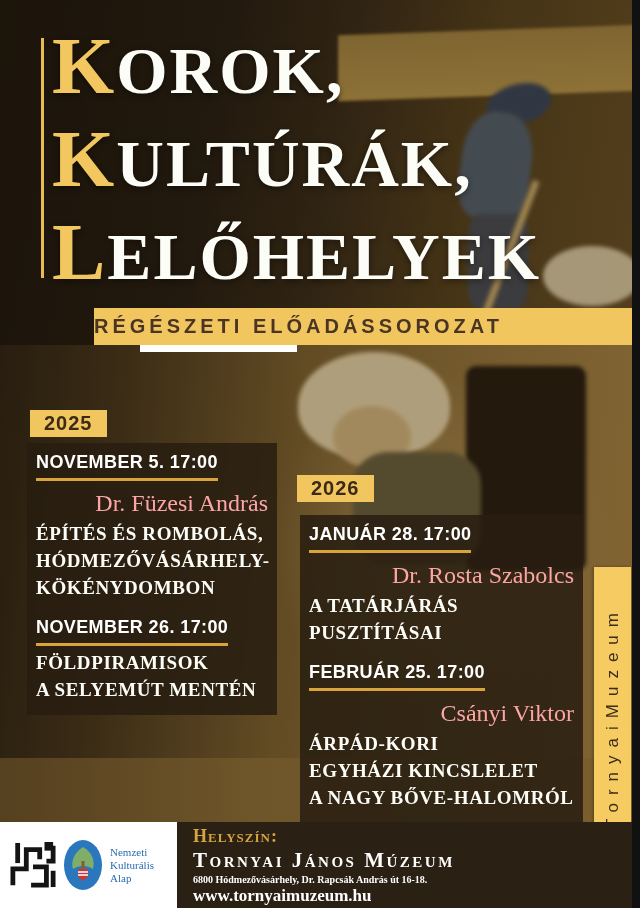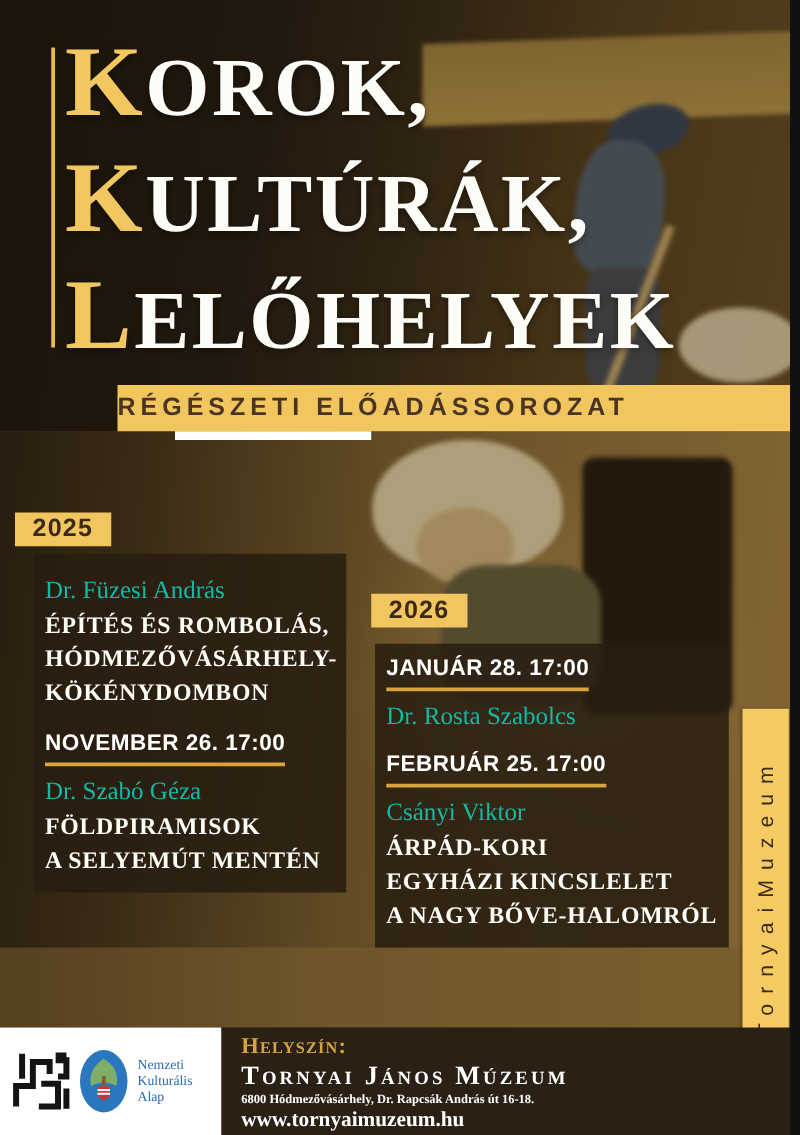--- a/index.html
+++ b/index.html
@@ -40,28 +40,28 @@
   
   .subtitle-band{position:absolute;left:94px;top:308px;width:546px;height:37px;background:#f2c65f;
     display:flex;align-items:center;justify-content:flex-start;
     font-family:"Liberation Sans",sans-serif;font-weight:700;font-size:20px;
     letter-spacing:4px;color:#4a3423;}
   .subtitle-underline{position:absolute;left:140px;top:345px;width:157px;height:7px;background:#ffffff;}
   
   .year-badge{position:absolute;background:#f2c65f;color:#3a2a16;
     font-family:"Liberation Sans",sans-serif;font-weight:700;font-size:20px;letter-spacing:1px;
     padding:2px 14px;}
-  .badge-2025{left:12px;top:410px;}
+  .badge-2025{left:30px;top:410px;}
   .badge-2026{left:297px;top:475px;}
   .events-box{position:absolute;background:rgba(40,29,16,.86);padding:9px 9px 12px 9px;color:#fff;}
   .box-2025{left:27px;top:443px;width:250px;box-sizing:border-box;}
   .box-2026{left:300px;top:515px;width:283px;box-sizing:border-box;}
   .ev-date{display:inline-block;font-family:"Liberation Sans",sans-serif;font-weight:700;
     font-size:18px;letter-spacing:.4px;color:#fff;border-bottom:3px solid #d9a43b;padding-bottom:5px;}
-  .ev-speaker{font-size:20px;font-weight:400;margin-top:9px;color:#14b8a6;}
+  .ev-speaker{font-size:24px;font-weight:400;margin-top:9px;color:#fca5a5;text-align:right;}
   .ev-title-line{font-size:19px;font-weight:700;letter-spacing:.6px;line-height:27px;color:#fdfdf8;}
   .ev + .ev{margin-top:16px;}
   .ev-titles{margin-top:3px;}
   
   .strip{position:absolute;left:594px;top:567px;width:37px;height:341px;background:#f5cb62;
     display:flex;flex-direction:column;align-items:center;box-shadow:-1px 0 3px rgba(0,0,0,.3);}
   .strip-text{writing-mode:vertical-rl;transform:rotate(180deg);
     font-family:"Liberation Sans",sans-serif;font-size:17px;letter-spacing:8px;
     color:#3a2c1a;margin-top:10px;height:252px;}
   .fb-icon{width:25px;height:25px;border:3px solid #3a2c1a;border-radius:6px;margin-top:6px;
@@ -109,42 +109,46 @@
   </h1>
 
   <div class="subtitle-band">
     <span>RÉGÉSZETI ELŐADÁSSOROZAT</span>
   </div>
   <div class="subtitle-underline"></div>
 
   <div class="year-badge badge-2025">2025</div>
   <section class="events-box box-2025">
     <article class="ev">
+      <span class="ev-date">NOVEMBER 5. 17:00</span>
       <div class="ev-speaker">Dr. Füzesi András</div>
       <div class="ev-titles">
         <div class="ev-title-line">ÉPÍTÉS ÉS ROMBOLÁS,</div>
         <div class="ev-title-line">HÓDMEZŐVÁSÁRHELY-</div>
         <div class="ev-title-line">KÖKÉNYDOMBON</div>
       </div>
     </article>
     <article class="ev">
       <span class="ev-date">NOVEMBER 26. 17:00</span>
-      <div class="ev-speaker">Dr. Szabó Géza</div>
       <div class="ev-titles">
         <div class="ev-title-line">FÖLDPIRAMISOK</div>
         <div class="ev-title-line">A SELYEMÚT MENTÉN</div>
       </div>
     </article>
   </section>
 
   <div class="year-badge badge-2026">2026</div>
   <section class="events-box box-2026">
     <article class="ev">
       <span class="ev-date">JANUÁR 28. 17:00</span>
       <div class="ev-speaker">Dr. Rosta Szabolcs</div>
+      <div class="ev-titles">
+        <div class="ev-title-line">A TATÁRJÁRÁS</div>
+        <div class="ev-title-line">PUSZTÍTÁSAI</div>
+      </div>
     </article>
     <article class="ev">
       <span class="ev-date">FEBRUÁR 25. 17:00</span>
       <div class="ev-speaker">Csányi Viktor</div>
       <div class="ev-titles">
         <div class="ev-title-line">ÁRPÁD-KORI</div>
         <div class="ev-title-line">EGYHÁZI KINCSLELET</div>
         <div class="ev-title-line">A NAGY BŐVE-HALOMRÓL</div>
       </div>
     </article>

